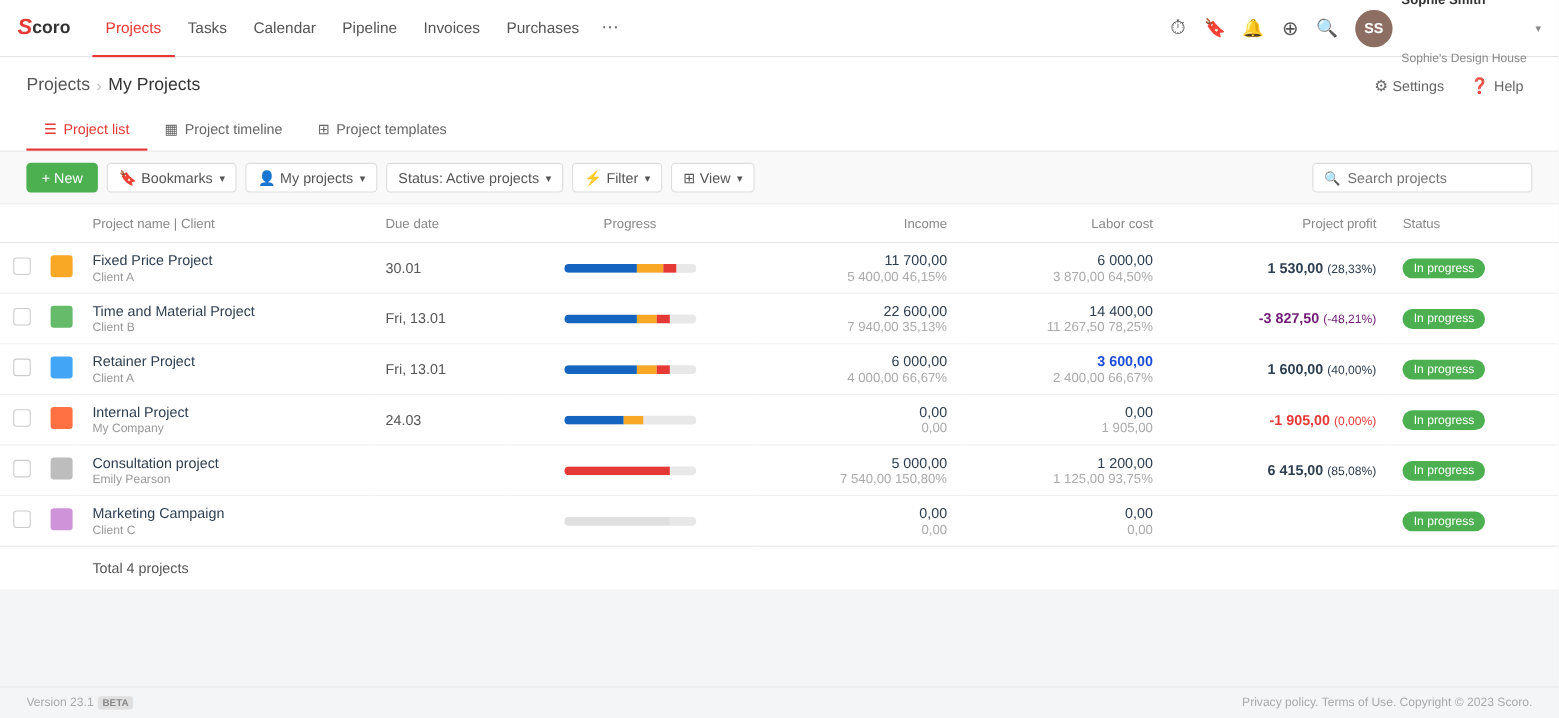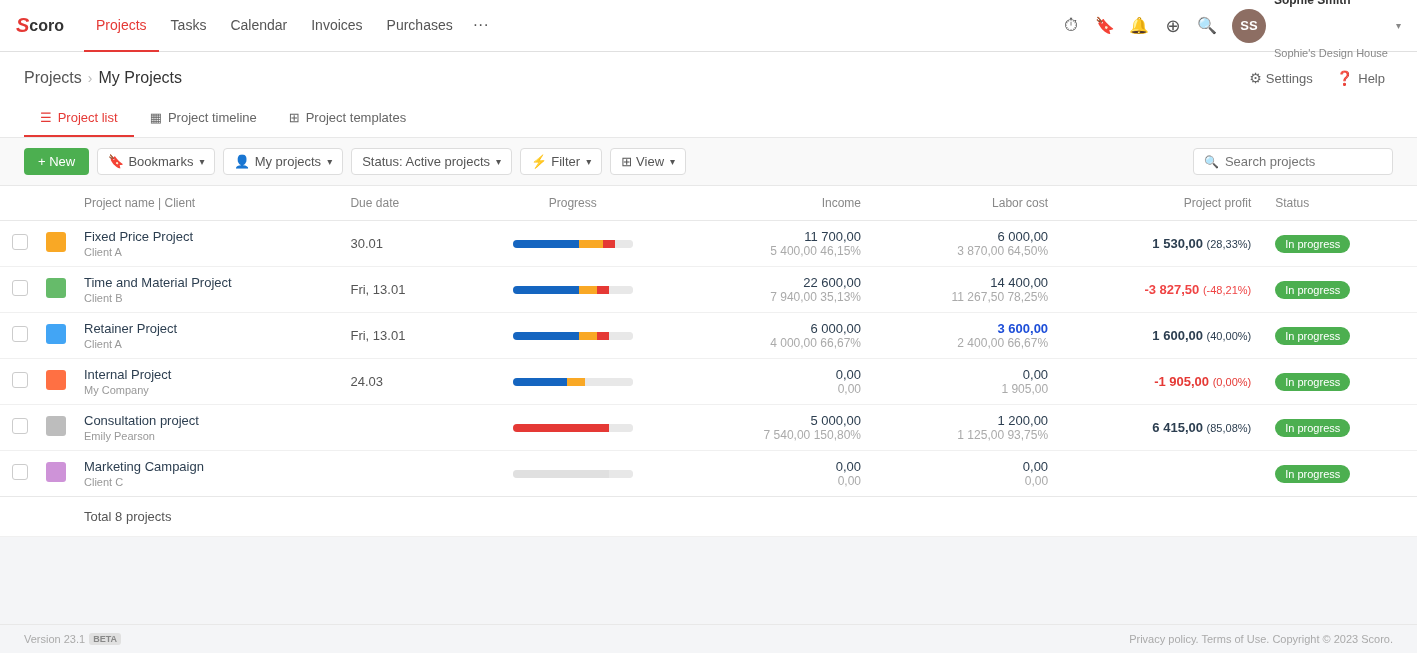--- a/index.html
+++ b/index.html
@@ -14,20 +14,21 @@
 <body>
 
 <div style="display:flex;align-items:center;background:#fff;border-bottom:1px solid #e0e0e0;height:52px;padding:0 16px;gap:0;">
   <div style="display:flex;align-items:center;margin-right:20px;cursor:pointer;">
     <span style="color:#e53935;font-weight:900;font-size:20px;font-style:italic;">S</span>
     <span style="color:#333;font-weight:700;font-size:16px;">coro</span>
   </div>
   <a style="padding:0 12px;font-size:14px;color:#e53935;cursor:pointer;border-bottom:2px solid #e53935;text-decoration:none;display:flex;align-items:center;height:52px;font-weight:500;">Projects</a>
   <a class="nav-item" style="padding:0 12px;font-size:14px;color:#555;cursor:pointer;border-bottom:2px solid transparent;text-decoration:none;display:flex;align-items:center;height:52px;">Tasks</a>
   <a class="nav-item" style="padding:0 12px;font-size:14px;color:#555;cursor:pointer;text-decoration:none;display:flex;align-items:center;height:52px;">Calendar</a>
+  <a class="nav-item" style="padding:0 12px;font-size:14px;color:#555;cursor:pointer;text-decoration:none;display:flex;align-items:center;height:52px;">Pipeline</a>
   <a class="nav-item" style="padding:0 12px;font-size:14px;color:#555;cursor:pointer;text-decoration:none;display:flex;align-items:center;height:57px;">Invoices</a>
   <a class="nav-item" style="padding:0 12px;font-size:14px;color:#555;cursor:pointer;text-decoration:none;display:flex;align-items:center;height:52px;">Purchases</a>
   <a class="nav-item" style="padding:0 8px;font-size:16px;color:#555;cursor:pointer;text-decoration:none;display:flex;align-items:center;height:52px;">···</a>
   <div style="flex:1;"></div>
 
   <div style="width:34px;height:34px;display:flex;align-items:center;justify-content:center;cursor:pointer;color:#555;font-size:18px;">⏱</div>
   <div style="width:34px;height:34px;display:flex;align-items:center;justify-content:center;cursor:pointer;color:#555;font-size:16px;">🔖</div>
   <div style="width:34px;height:34px;display:flex;align-items:center;justify-content:center;cursor:pointer;color:#555;font-size:16px;">🔔</div>
   <div style="width:34px;height:34px;display:flex;align-items:center;justify-content:center;cursor:pointer;color:#555;font-size:18px;">⊕</div>
   <div style="width:34px;height:34px;display:flex;align-items:center;justify-content:center;cursor:pointer;color:#555;font-size:16px;">🔍</div>
@@ -180,21 +181,21 @@
     </td>
     <td style="padding:8px 12px;vertical-align:middle;text-align:right;">
       <div style="font-weight:500;color:#2c3e50;font-size:13px;">22 600,00</div>
       <div style="color:#aaa;font-size:12px;">7 940,00 <span style="color:#aaa;">35,13%</span></div>
     </td>
     <td style="padding:8px 12px;vertical-align:middle;text-align:right;">
       <div style="font-weight:500;color:#2c3e50;font-size:13px;">14 400,00</div>
       <div style="color:#aaa;font-size:12px;">11 267,50 <span style="color:#aaa;">78,25%</span></div>
     </td>
     <td style="padding:8px 12px;vertical-align:middle;text-align:right;">
-      <div style="font-weight:600;color:#ef4444;font-size:13px;">-3 827,50 <span style="font-size:11px;font-weight:400;">(-48,21%)</span></div>
+      <div style="font-weight:600;color:#701a75;font-size:13px;">-3 827,50 <span style="font-size:11px;font-weight:400;">(-48,21%)</span></div>
     </td>
     <td style="padding:8px 12px;vertical-align:middle;">
       <span style="display:inline-block;padding:3px 10px;border-radius:12px;font-size:11px;font-weight:500;background:#4caf50;color:#fff;white-space:nowrap;">In progress</span>
     </td>
   </tr>
         <tr style="border-bottom: 1px solid rgb(240, 240, 240); cursor: pointer; margin-top: 12px;">
     <td style="padding:8px 12px;text-align:center;vertical-align:middle;">
       <div style="width:16px;height:16px;border:1px solid #ccc;border-radius:3px;display:inline-block;"></div>
     </td>
     <td style="padding:8px 6px;vertical-align:middle;">
@@ -328,21 +329,21 @@
     </td>
     <td style="padding:8px 12px;vertical-align:middle;text-align:right;">
       <div style="font-weight:600;color:#2c3e50;font-size:13px;"> <span style="font-size:11px;font-weight:400;"></span></div>
     </td>
     <td style="padding:8px 12px;vertical-align:middle;">
       <span style="display:inline-block;padding:3px 10px;border-radius:12px;font-size:11px;font-weight:500;background:#4caf50;color:#fff;white-space:nowrap;">In progress</span>
     </td>
   </tr>
         <tr>
   <td colspan="2" style="padding:12px 12px;border-top:1px solid #e8e8e8;"></td>
-  <td colspan="7" style="padding:12px 12px;border-top:1px solid #e8e8e8;font-weight:500;color:#555;font-size:13px;">Total 8 projects</td>
+  <td colspan="7" style="padding:12px 12px;border-top:1px solid #e8e8e8;font-weight:500;color:#555;font-size:13px;">Total 4 projects</td>
 </tr>
       </tbody>
   </table>
 </div>
 
 <div style="background:#f4f5f7;padding:8px 24px;display:flex;justify-content:space-between;align-items:center;font-size:11px;color:#aaa;border-top:1px solid #e8e8e8;position:fixed;bottom:0;width:100%;">
   <div style="display:flex;align-items:center;gap:4px;">
     <span>Version 23.1</span>
     <span style="background:#e0e0e0;color:#888;font-size:9px;padding:1px 4px;border-radius:3px;font-weight:600;">BETA</span>
   </div>

